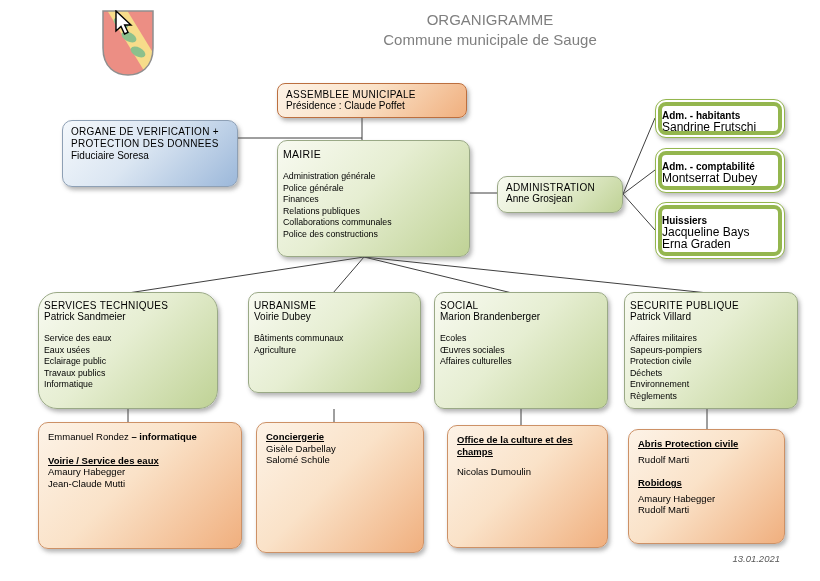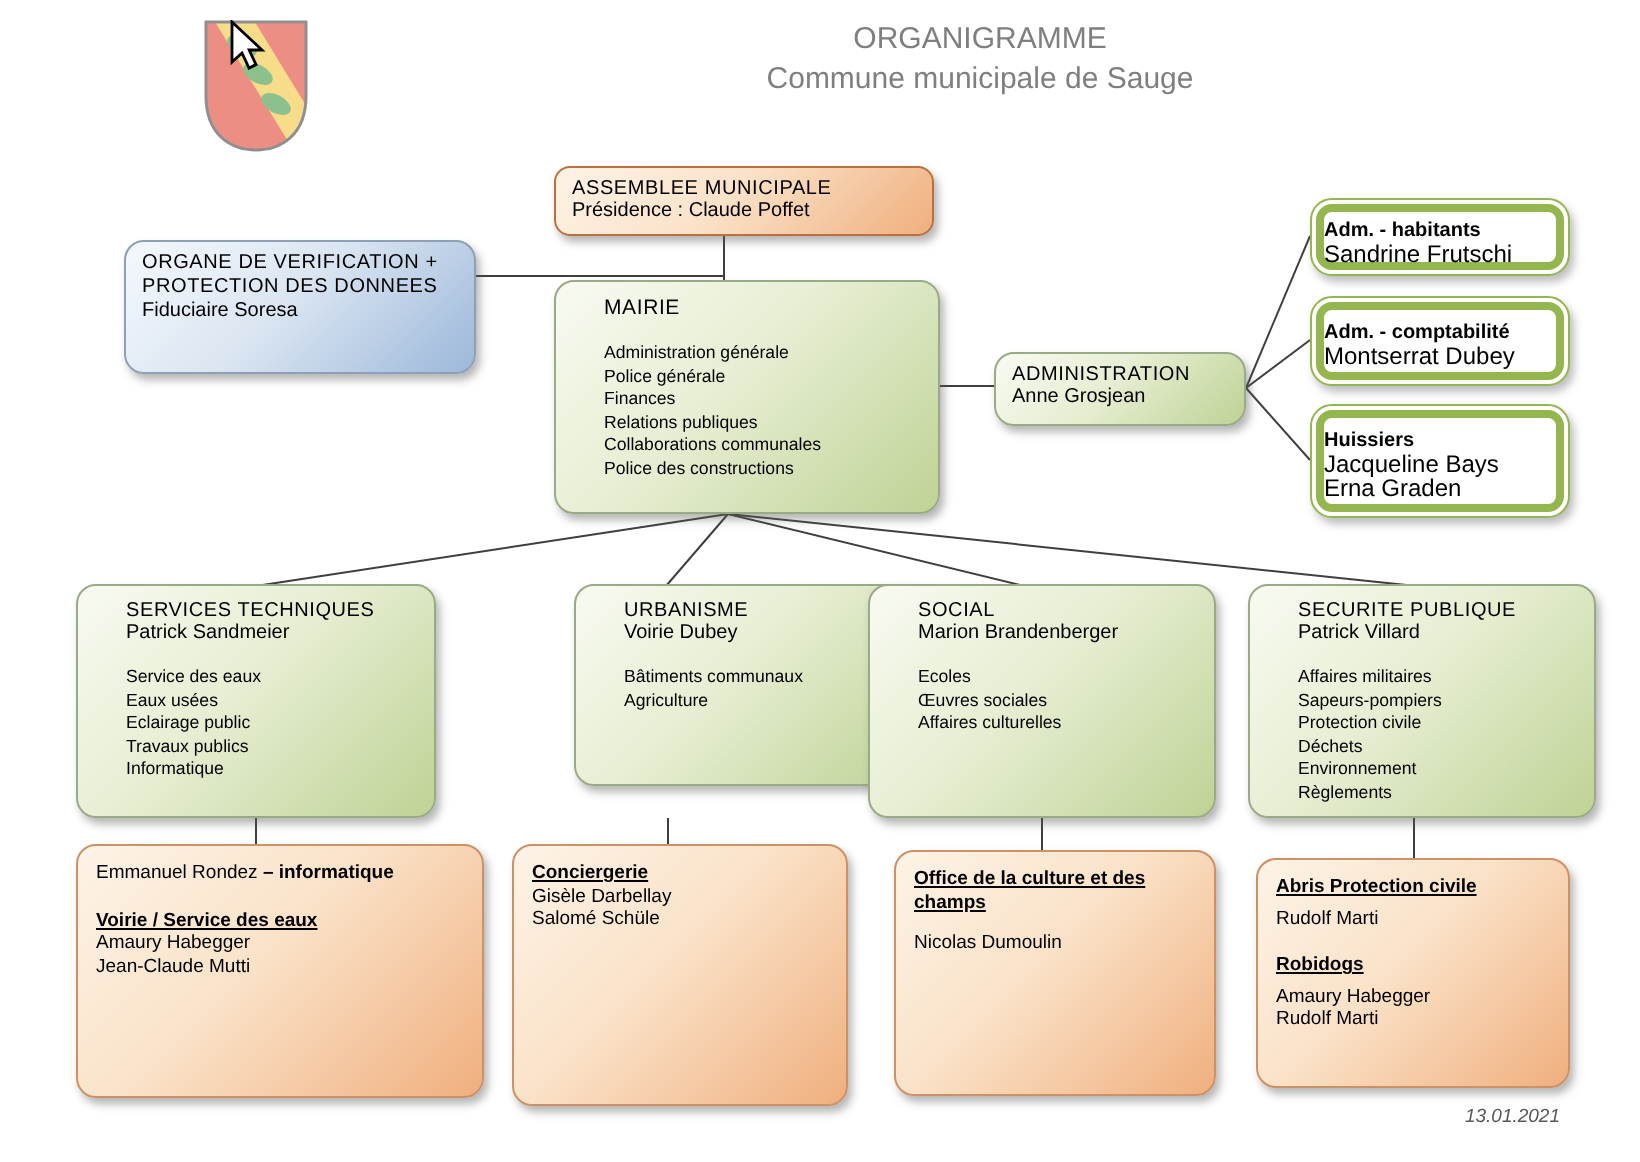--- a/index.html
+++ b/index.html
@@ -17,21 +17,21 @@
     border:1px solid #8ea0b5;}
   .orange{background:linear-gradient(135deg,#fdf3e7 0%,#fae2c8 45%,#f0af7e 100%);
     border:1px solid #cd9166;}
   .orange-strong{border:1.5px solid #bc6f3f;}
 
   .box .hd{font-weight:normal;font-size:10px;letter-spacing:.3px;margin:0;}
   .box .nm{font-size:10px;margin:0;}
   .box .list{margin-top:11px;line-height:11.5px;font-size:8.8px;}
 
   .pad-sm{padding:5px 8px;}
-  .pad-md{padding:7px 24px;}
+  .pad-md{padding:7px 5px;}
 
   
   .sub{position:absolute;border:1px solid #94b64e;border-radius:11px;padding:2px;
     background:#fff;box-shadow:2px 3px 4px rgba(90,90,90,.4);box-sizing:border-box;}
   .sub .inner{border:4px solid #94b64e;border-radius:8px;background:#fff;
     padding:4px 0;height:100%;box-sizing:border-box;}
   .sub .hd{font-weight:bold;font-size:10px;margin:0;}
   .sub .nm{font-size:12px;margin:0;line-height:12px;}
 
   
@@ -135,33 +135,33 @@
     </div>
   </div>
   <div class="sub" style="left:655px;top:202px;width:130px;height:57px;">
     <div class="inner" style="padding-top:6px;">
       <div class="hd">Huissiers</div>
       <div class="nm">Jacqueline Bays</div>
       <div class="nm">Erna Graden</div>
     </div>
   </div>
 
-  <div class="box green pad-md" style="left:38px;top:292px;width:180px;height:117px;">
+  <div class="box green pad-md" style="left:38px;top:292px;width:180px;height:117px;border-radius:19px;">
     <div class="hd">SERVICES TECHNIQUES</div>
     <div class="nm">Patrick Sandmeier</div>
     <div class="list">
       <div>Service des eaux</div>
       <div>Eaux usées</div>
       <div>Eclairage public</div>
       <div>Travaux publics</div>
       <div>Informatique</div>
     </div>
   </div>
 
-  <div class="box green pad-md" style="left:248px;top:292px;width:173px;height:101px;margin-left:39px;">
+  <div class="box green pad-md" style="left:248px;top:292px;width:173px;height:101px;">
     <div class="hd">URBANISME</div>
     <div class="nm">Voirie Dubey</div>
     <div class="list">
       <div>Bâtiments communaux</div>
       <div>Agriculture</div>
     </div>
   </div>
 
   <div class="box green pad-md" style="left:434px;top:292px;width:174px;height:117px;">
     <div class="hd">SOCIAL</div>

